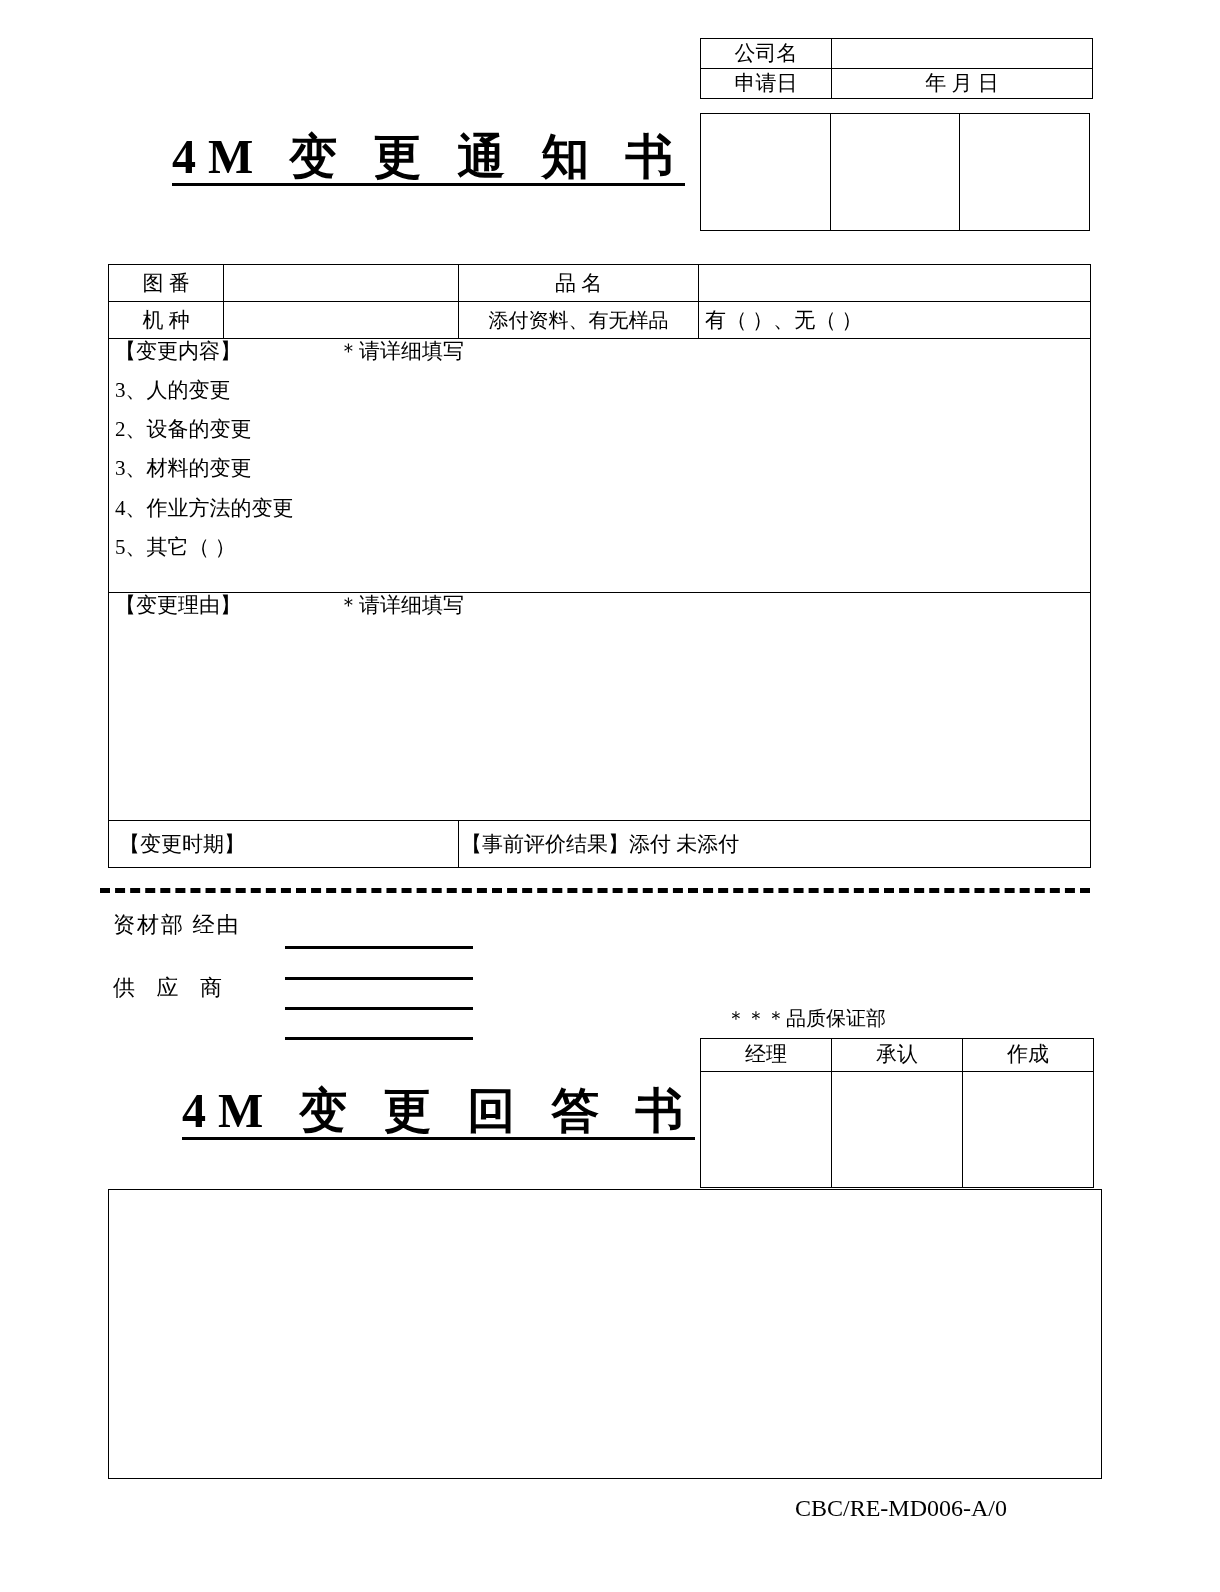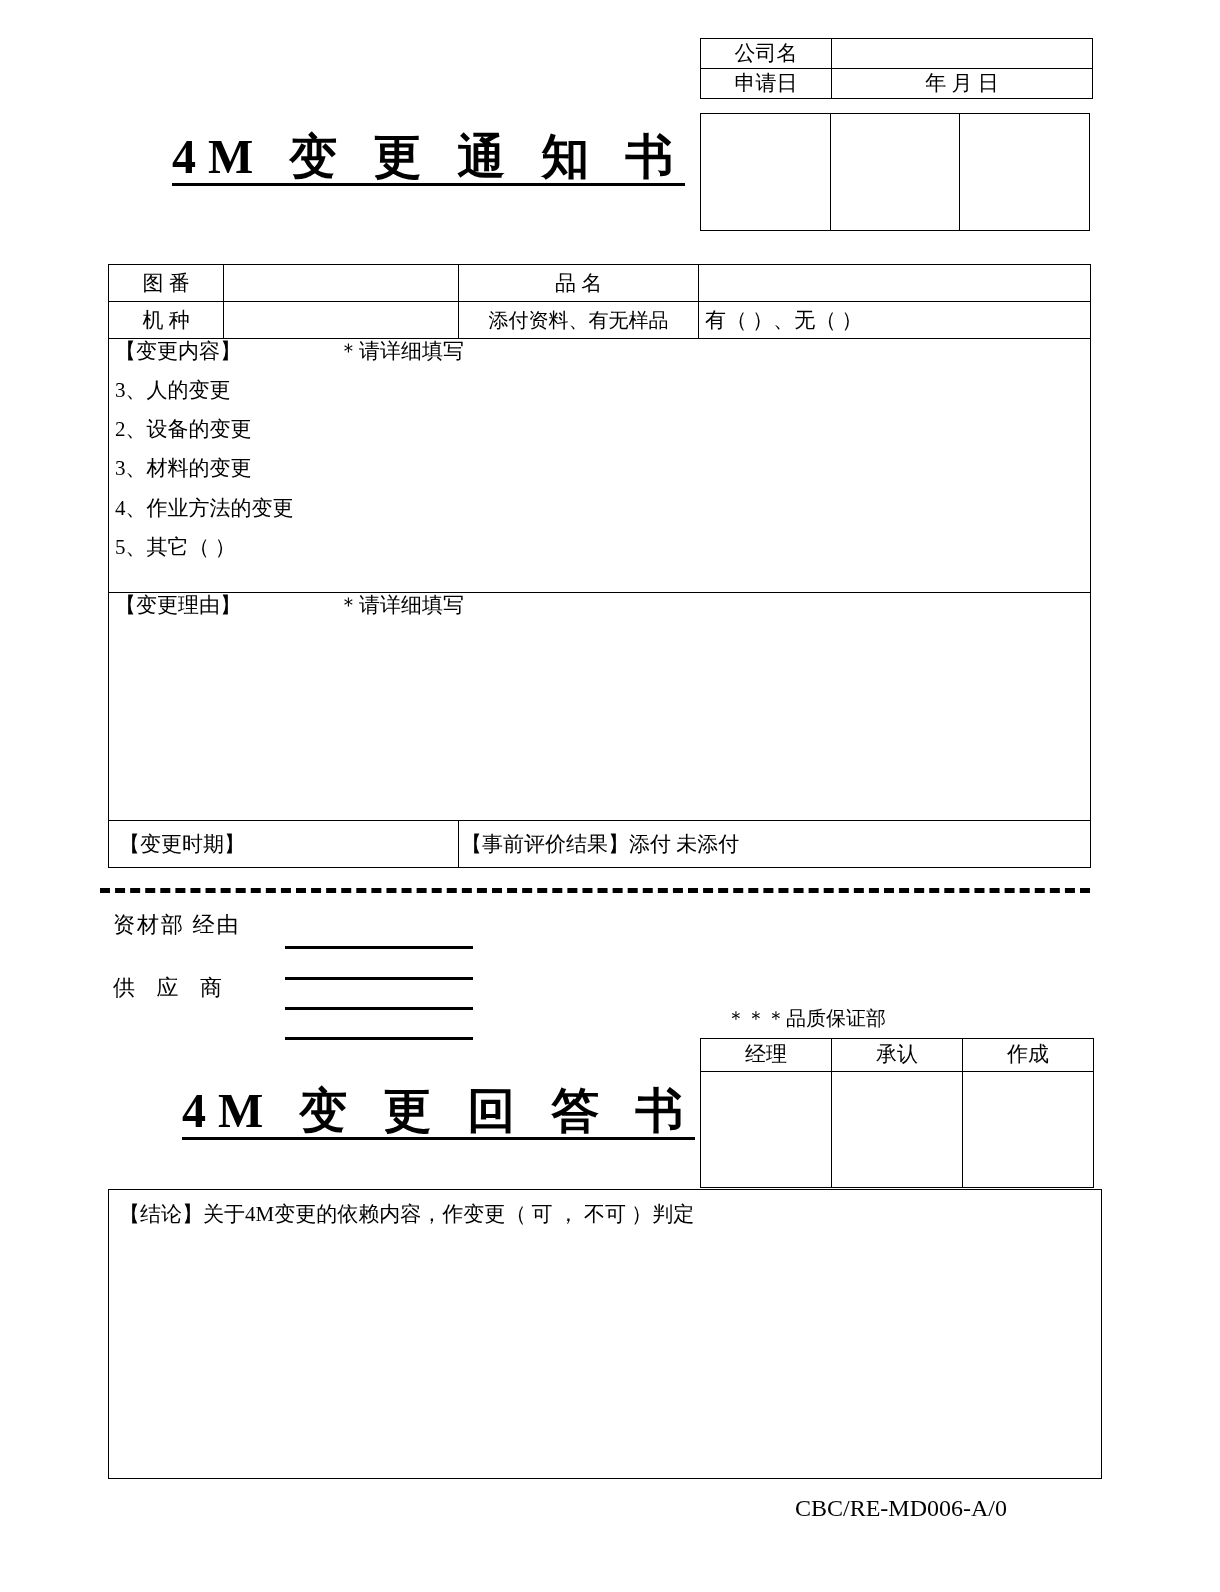--- a/index.html
+++ b/index.html
@@ -274,19 +274,18 @@
       <td class="cell-center" style="height:115px"></td>
       <td class="cell-center"></td>
       <td class="cell-center"></td>
     </tr>
   </tbody>
     </table>
 
   <div class="doc-title" id="title-reply">4M 变 更 回 答 书</div>
 
   <div id="conclusion-box">
-    <div class="concl-line">【结论】关于4M变更的依赖内容，作变更（ 可 ，  不可 ）判定</div>
     <div></div>
   </div>
 
   <div id="doc-code">CBC/RE-MD006-A/0</div>
 
 </div>
 
 </body></html>

